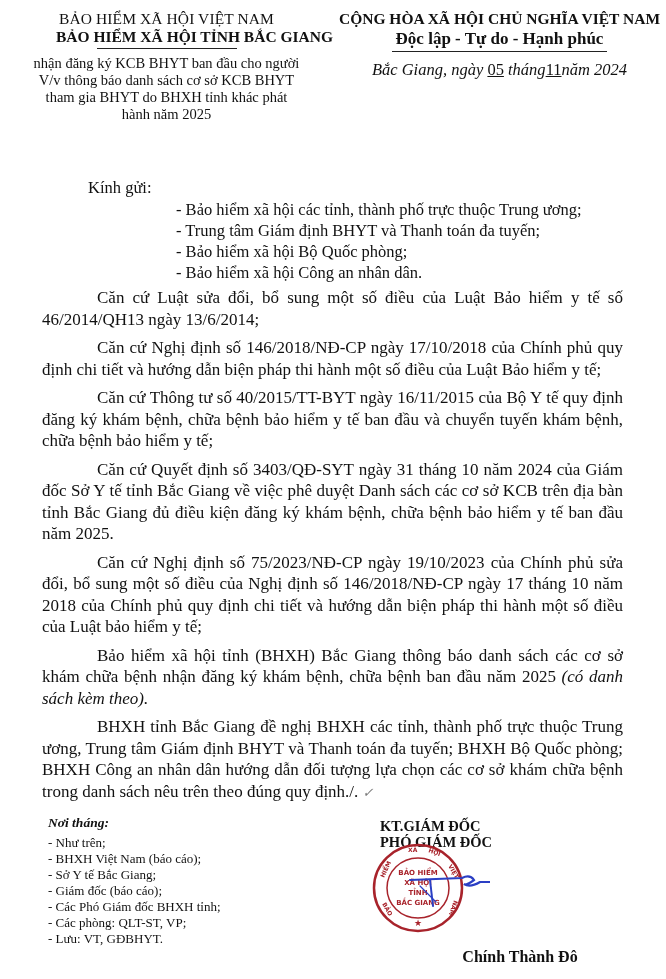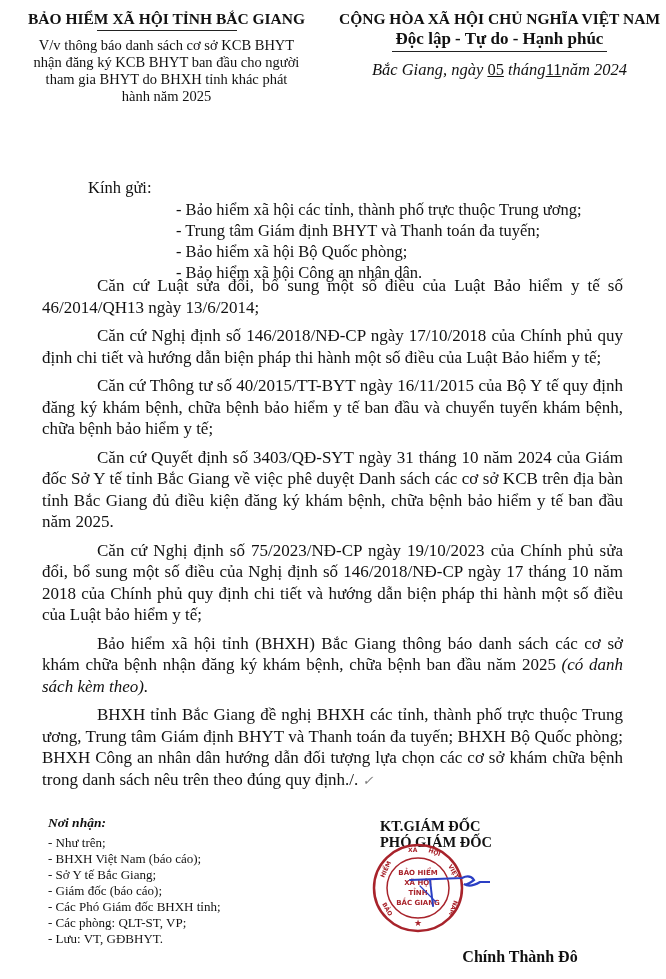--- a/index.html
+++ b/index.html
@@ -5,55 +5,56 @@
   html, body { margin:0; padding:0; background:#ffffff; }
   body {
     width:666px; height:979px; position:relative; overflow:hidden;
     font-family:"Liberation Serif", "DejaVu Serif", serif; color:#111;
   }
   .abs { position:absolute; }
   .center { text-align:center; }
   .hdr-left { left:0; width:333px; top:10px; }
   .hdr-right { left:333px; width:333px; top:10px; }
   .org1 { font-size:15.5px; line-height:18px; letter-spacing:0.1px; }
-  .org2 { font-size:15.5px; line-height:18px; font-weight:bold; }
+  .org2 { font-size:15.5px; line-height:18px; font-weight:bold;text-align:right; }
   .rule { height:1px; background:#222; margin:2px auto 0; }
   .docno { font-size:15.5px; line-height:19px; margin-top:14px; }
   .subject { font-size:14.5px; line-height:17px; margin-top:6px; padding:0 22px; }
   .nation { font-size:15.5px; line-height:18px; font-weight:bold; }
   .motto { font-size:17px; line-height:21px; font-weight:bold; }
   .place-date { font-size:16.5px; line-height:19px; font-style:italic; margin-top:8px; }
   .place-date .num { font-style:normal;text-decoration:underline; }
 
   .kinh-gui { left:88px; top:178px; font-size:16.5px; }
   .recipients { left:176px; top:199px; font-size:16.5px; line-height:21px; }
   .recipients div { white-space:nowrap; }
 
-  .body-text { left:42px; width:581px; top:275px; font-size:17px; line-height:21.5px; text-align:justify; }
+  .body-text { left:42px; width:581px; top:287px; font-size:17px; line-height:21.5px; text-align:justify; }
   .para { text-indent:55px; margin:0 0 7px 0; }
   .para .it { font-style:italic; }
   .mark { color:#7a7a7a; font-style:italic; font-size:13px; }
 
   .noi-nhan { left:48px; top:815px; font-size:13px; line-height:16px; }
   .noi-nhan .title { font-weight:bold; font-style:italic; font-size:13.5px; margin-bottom:4px; }
   .noi-nhan .item { white-space:nowrap; }
 
   .sign-title { left:380px; width:280px; top:818px; font-size:14.5px; line-height:16px; font-weight:bold; }
   .stamp { left:370px; top:838px; width:120px; height:100px; }
   .signer { left:380px; width:280px; top:948px; font-size:16px; font-weight:bold; text-align:center; }
 </style>
 </head>
 <body>
 
 <div class="abs hdr-left center">
+  <div class="org1">BẢO HIỂM XÃ HỘI VIỆT NAM</div>
   <div class="org2">BẢO HIỂM XÃ HỘI TỈNH BẮC GIANG</div>
   <div class="rule" style="width:140px;"></div>
   <div class="subject">
+    <div>nhận đăng ký KCB BHYT ban đầu cho người</div>
     <div>V/v thông báo danh sách cơ sở KCB BHYT</div>
-    <div>nhận đăng ký KCB BHYT ban đầu cho người</div>
     <div>tham gia BHYT do BHXH tỉnh khác phát</div>
     <div>hành năm 2025</div>
   </div>
 </div>
 
 <div class="abs hdr-right center">
   <div class="nation">CỘNG HÒA XÃ HỘI CHỦ NGHĨA VIỆT NAM</div>
   <div class="motto">Độc lập - Tự do - Hạnh phúc</div>
   <div class="rule" style="width:215px;"></div>
   <div class="place-date">
@@ -75,21 +76,21 @@
   <p class="para">Căn cứ Luật sửa đổi, bổ sung một số điều của Luật Bảo hiểm y tế số 46/2014/QH13 ngày 13/6/2014;</p>
   <p class="para">Căn cứ Nghị định số 146/2018/NĐ-CP ngày 17/10/2018 của Chính phủ quy định chi tiết và hướng dẫn biện pháp thi hành một số điều của Luật Bảo hiểm y tế;</p>
   <p class="para">Căn cứ Thông tư số 40/2015/TT-BYT ngày 16/11/2015 của Bộ Y tế quy định đăng ký khám bệnh, chữa bệnh bảo hiểm y tế ban đầu và chuyển tuyến khám bệnh, chữa bệnh bảo hiểm y tế;</p>
   <p class="para">Căn cứ Quyết định số 3403/QĐ-SYT ngày 31 tháng 10 năm 2024 của Giám đốc Sở Y tế tỉnh Bắc Giang về việc phê duyệt Danh sách các cơ sở KCB trên địa bàn tỉnh Bắc Giang đủ điều kiện đăng ký khám bệnh, chữa bệnh bảo hiểm y tế ban đầu năm 2025.</p>
   <p class="para">Căn cứ Nghị định số 75/2023/NĐ-CP ngày 19/10/2023 của Chính phủ sửa đổi, bổ sung một số điều của Nghị định số 146/2018/NĐ-CP ngày 17 tháng 10 năm 2018 của Chính phủ quy định chi tiết và hướng dẫn biện pháp thi hành một số điều của Luật bảo hiểm y tế;</p>
   <p class="para"><span>Bảo hiểm xã hội tỉnh (BHXH) Bắc Giang thông báo danh sách các cơ sở khám chữa bệnh nhận đăng ký khám bệnh, chữa bệnh ban đầu năm 2025 </span><span class="it">(có danh sách kèm theo).</span></p>
   <p class="para"><span>BHXH tỉnh Bắc Giang đề nghị BHXH các tỉnh, thành phố trực thuộc Trung ương, Trung tâm Giám định BHYT và Thanh toán đa tuyến; BHXH Bộ Quốc phòng; BHXH Công an nhân dân hướng dẫn đối tượng lựa chọn các cơ sở khám chữa bệnh trong danh sách nêu trên theo đúng quy định./.</span> <span class="mark">✓</span></p>
 </div>
 
 <div class="abs noi-nhan">
-  <div class="title">Nơi nhận:</div>
+  <div class="title">Nơi tháng:</div>
   <div class="item">- Như trên;</div>
   <div class="item">- BHXH Việt Nam (báo cáo);</div>
   <div class="item">- Sở Y tế Bắc Giang;</div>
   <div class="item">- Giám đốc (báo cáo);</div>
   <div class="item">- Các Phó Giám đốc BHXH tỉnh;</div>
   <div class="item">- Các phòng: QLT-ST, VP;</div>
   <div class="item">- Lưu: VT, GĐBHYT.</div>
 </div>
 
 <div class="abs sign-title">

